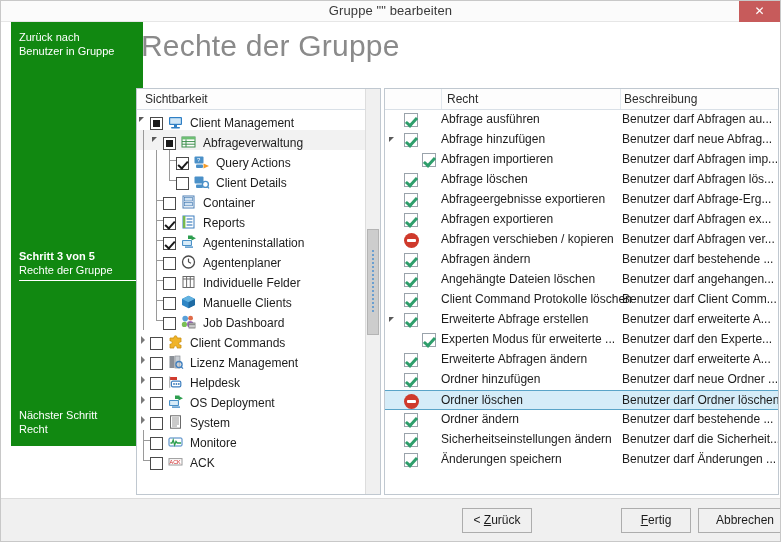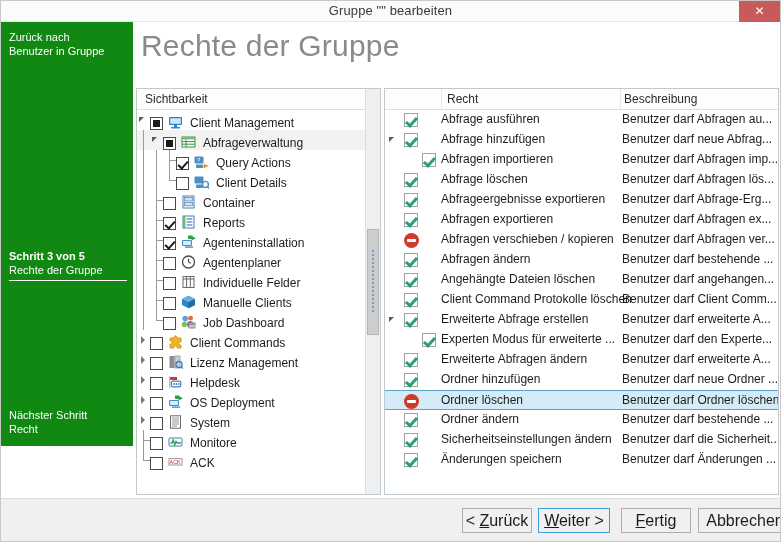--- a/index.html
+++ b/index.html
@@ -35,21 +35,21 @@
     background: #c75b5b;
     color: #ffffff;
     font-size: 12px;
     line-height: 21px;
     text-align: center;
     cursor: pointer;
   }
 
   
   #rail {
-    position: absolute; left: 0; top: 21px; width: 132px; height: 424px;
+    position: absolute; left: 10px; top: 21px; width: 132px; height: 424px;
     background: #118811;
     color: #ffffff;
   }
   #rail .back {
     position: absolute; left: 8px; top: 8px; width: 118px;
     font-size: 11px; line-height: 14px; color: #ffffff;
     cursor: pointer;
   }
   #rail .step {
     position: absolute; left: 8px; top: 227px; width: 118px;
@@ -240,21 +240,21 @@
   }
 
   
   #footer {
     position: absolute; left: 0; bottom: 0; width: 779px; height: 43px;
     background: #f0f0f0; border-top: 1px solid #dcdcdc;
   }
   .btn {
     position: absolute; top: 9px; height: 25px;
     background: #f0f0f0; border: 1px solid #adadad;
-    font-size: 16px; color: #1c1c1c; cursor: pointer;
+    font-size: 12px; color: #1c1c1c; cursor: pointer;
     text-align: center; line-height: 23px;
   }
   .btn.default { border: 1px solid #3c9cd6; background: #f0f0f0; }
   .btn u { text-decoration: underline; }
 
   
   svg { display:block; }
 </style>
 </head>
 <body>
@@ -649,18 +649,17 @@
         <div class="rrow">
           <span class="ricon" style="left:19px;"><span class="permbox"></span></span>
           <span class="rname">Änderungen speichern</span>
           <span class="rdesc">Benutzer darf Änderungen ...</span>
         </div>
       </div>
   </div>
 
   <div id="footer">
       <div class="btn" style="left: 461px; width: 70px;">&lt; <u>Z</u>urück</div>
-      <div class="btn default" style="left: 537px; width: 72px;"><u>W</u>eiter &gt;</div>
       <div class="btn" style="left: 620px; width: 70px;"><u>F</u>ertig</div>
       <div class="btn" style="left: 697px; width: 94px;">Abbrechen</div>
     </div>
 
 </div>
 
 </body></html>

